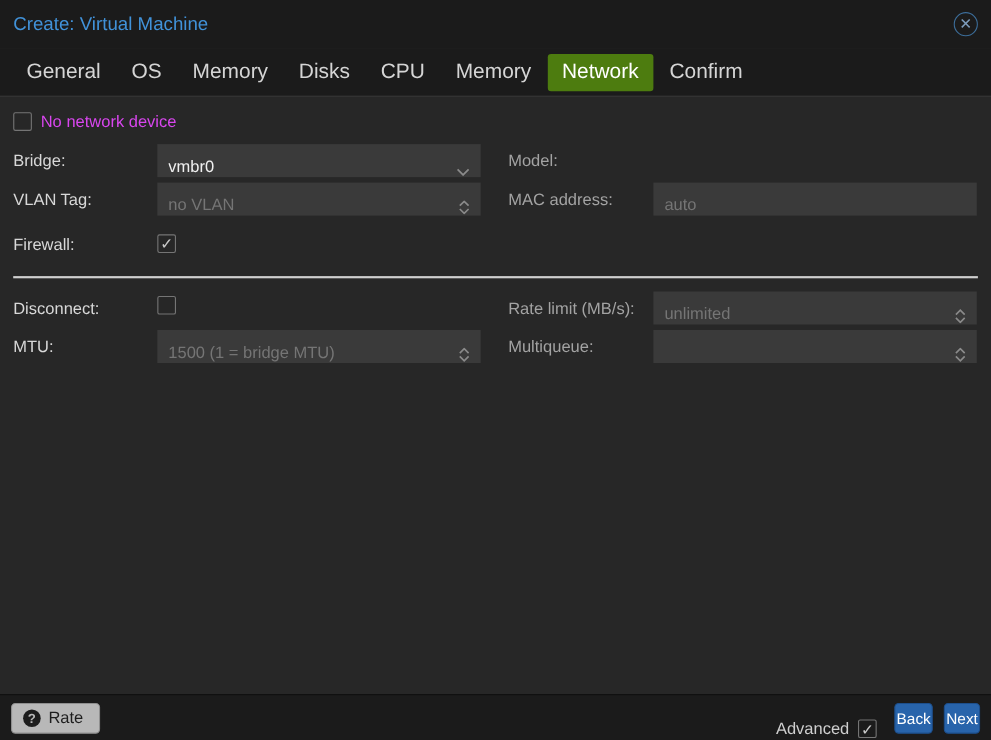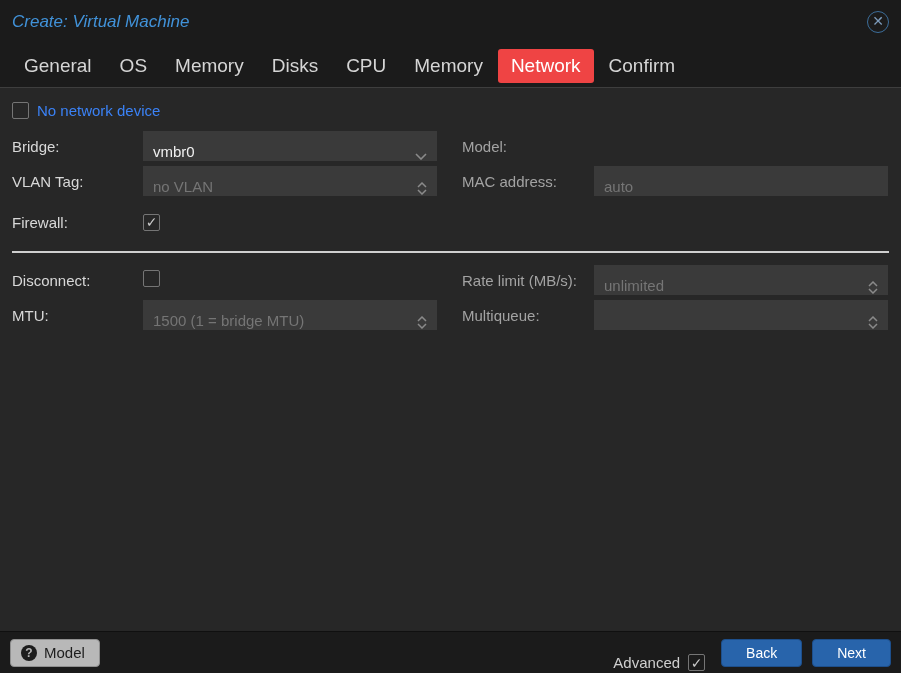--- a/index.html
+++ b/index.html
@@ -15,42 +15,42 @@
     color: #d8d8d8;
   }
 
   
   .titlebar {
     height: 44px; flex: 0 0 44px;
     background: #1b1b1b;
     display: flex; align-items: center; justify-content: space-between;
     padding: 0 12px;
   }
-  .title { color: #4192d9; font-size: 17px; font-style: italic; }
+  .title { color: #4192d9; font-size: 17px; }
   .close-btn {
     width: 22px; height: 22px; border-radius: 50%;
     border: 1px solid #3c6d99;
     color: #7d9cbc; font-size: 14px; line-height: 19px;
     text-align: center; cursor: pointer; user-select: none;
   }
 
   
   .tabbar {
     height: 44px; flex: 0 0 44px;
     background: #1b1b1b;
     border-bottom: 1px solid #3e3e3e;
     display: flex; align-items: center;
     padding: 0 10px;
   }
   .tab {
     color: #d5d5d5; font-size: 19px;
     padding: 6px 13px; margin: 0 1px;
     border-radius: 3px; cursor: pointer; white-space: nowrap;
   }
-  .tab.active { background: #ef4444; color: #ffffff; }
+  .tab.active { background: #4d7c0f; color: #ffffff; }
 
   
   .body {
     flex: 1 1 auto;
     background: #272727;
     padding: 14px 12px 0 12px;
   }
   .form-row { display: flex; align-items: center; margin-bottom: 5px; }
   .lbl-l { width: 131px; flex: 0 0 131px; font-size: 15px; color: #d8d8d8; }
   .fld-l { width: 294px; flex: 0 0 294px; }
@@ -60,21 +60,21 @@
 
   .cb-row { margin-bottom: 12px; display: flex; align-items: center; }
   .checkbox {
     width: 17px; height: 17px;
     border: 1px solid #757575; border-radius: 2px;
     background: transparent;
     display: inline-flex; align-items: center; justify-content: center;
     color: #c9c9c9; font-size: 14px; cursor: pointer; flex: 0 0 17px;
   }
   .checkbox.checked::after { content: "\2713"; line-height: 1; }
-  .cb-label { margin-left: 8px; font-size: 15px; color: #3b82f6; }
+  .cb-label { margin-left: 8px; font-size: 15px; color: #d946ef; }
 
   .field {
     height: 30px; background: #3a3a3a;
     display: flex; align-items: flex-end;
     padding: 0 9px;
     border: 1px solid transparent;
   }
   .field.focused { border: 1px solid #2f78c8; }
   .field input {
     flex: 1 1 auto; min-width: 0;
@@ -114,21 +114,21 @@
     background: #1d1d1d; color: #b8b8b8;
     font-size: 12px; font-weight: bold;
     display: inline-flex; align-items: center; justify-content: center;
   }
   .footer-right { display: flex; align-items: center; gap: 10px; }
   .advanced-wrap { display: flex; align-items: center; gap: 8px; margin-right: 6px; margin-top: 20px; }
   .advanced-label { color: #cfcfcf; font-size: 15px; }
   .btn {
     background: #2864ab; color: #ffffff;
     border: 1px solid #1d4f8c; border-radius: 4px;
-    height: 28px; padding: 0 24px;
+    height: 28px; padding: 0 1px;
     font-size: 14px; cursor: pointer;
     font-family: "Liberation Sans", sans-serif;
   }
 </style>
 </head>
 <body>
 
 <div class="window">
 
   <div class="titlebar">
@@ -245,21 +245,21 @@
             </svg>
         </span>
       </div>
     </div>
 
   </div>
 
   <div class="footer">
     <button class="help-btn">
       <span class="help-icon">?</span>
-      <span>Model</span>
+      <span>Rate</span>
     </button>
     <div class="footer-right">
       <div class="advanced-wrap">
         <span class="advanced-label">Advanced</span>
         <span class="checkbox checked"></span>
       </div>
       <button class="btn">Back</button>
       <button class="btn">Next</button>
     </div>
   </div>

